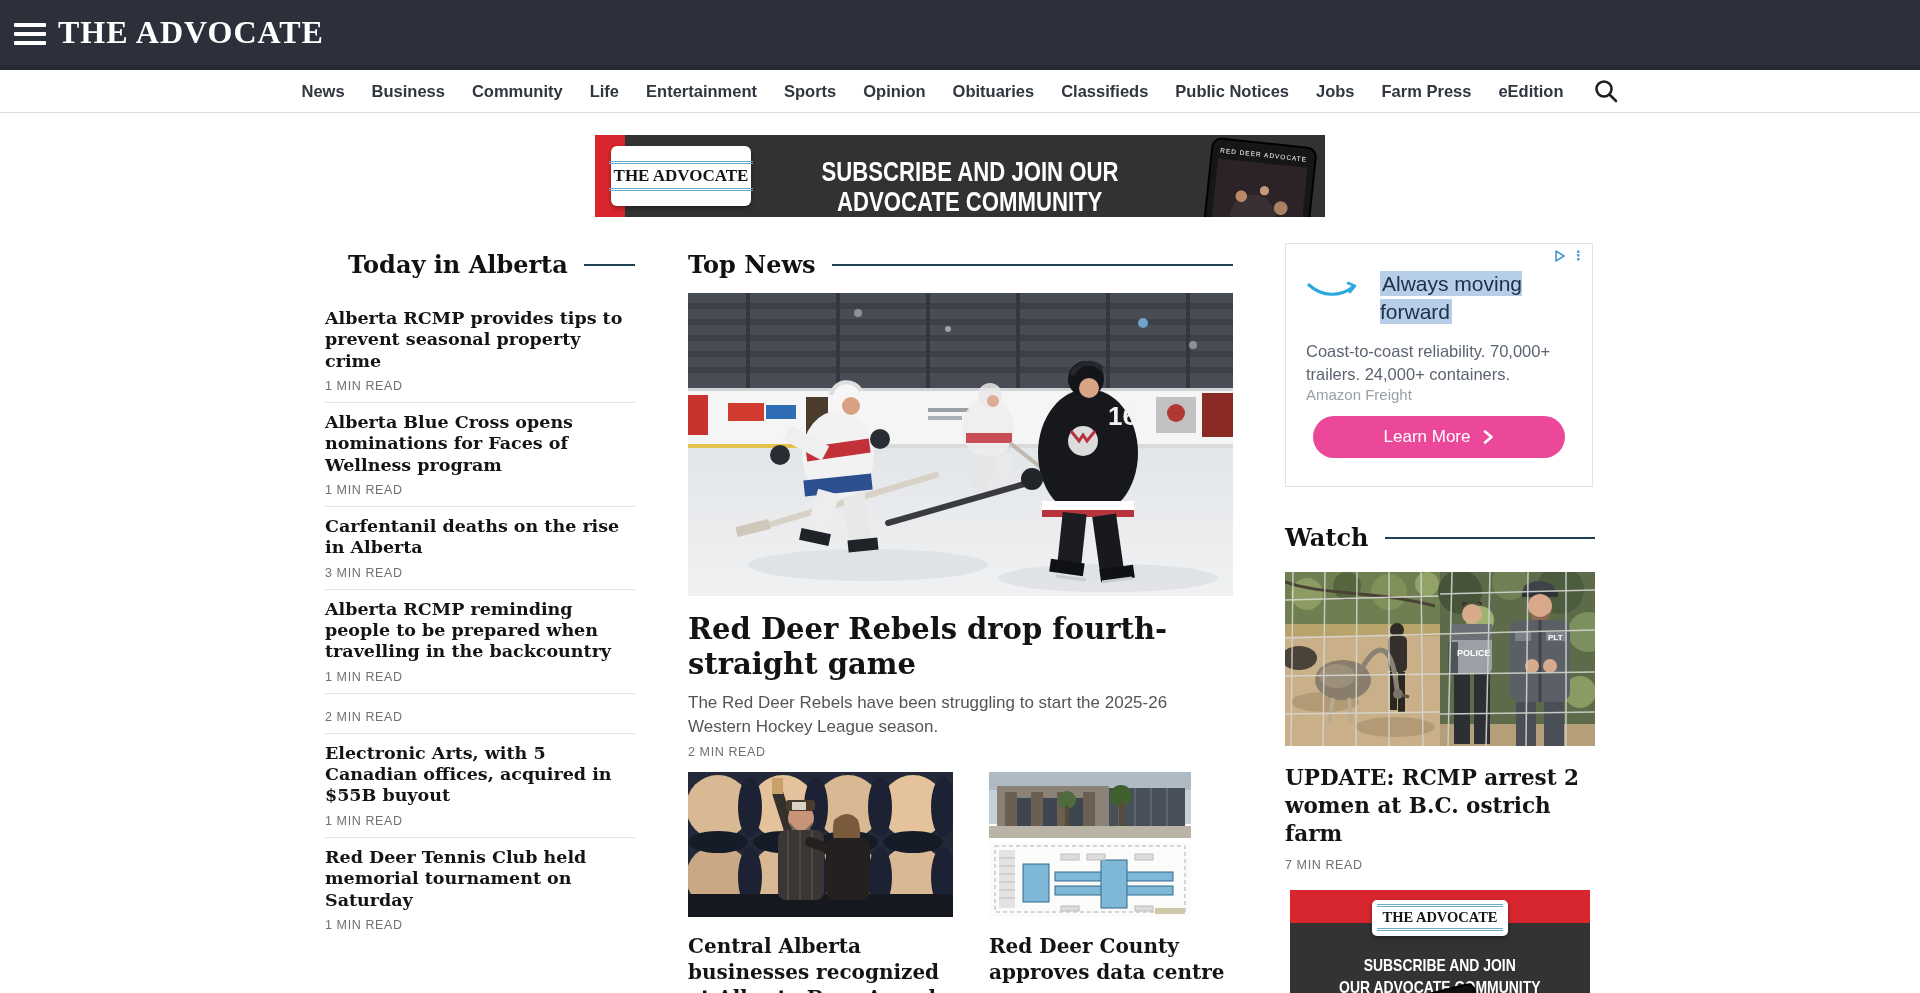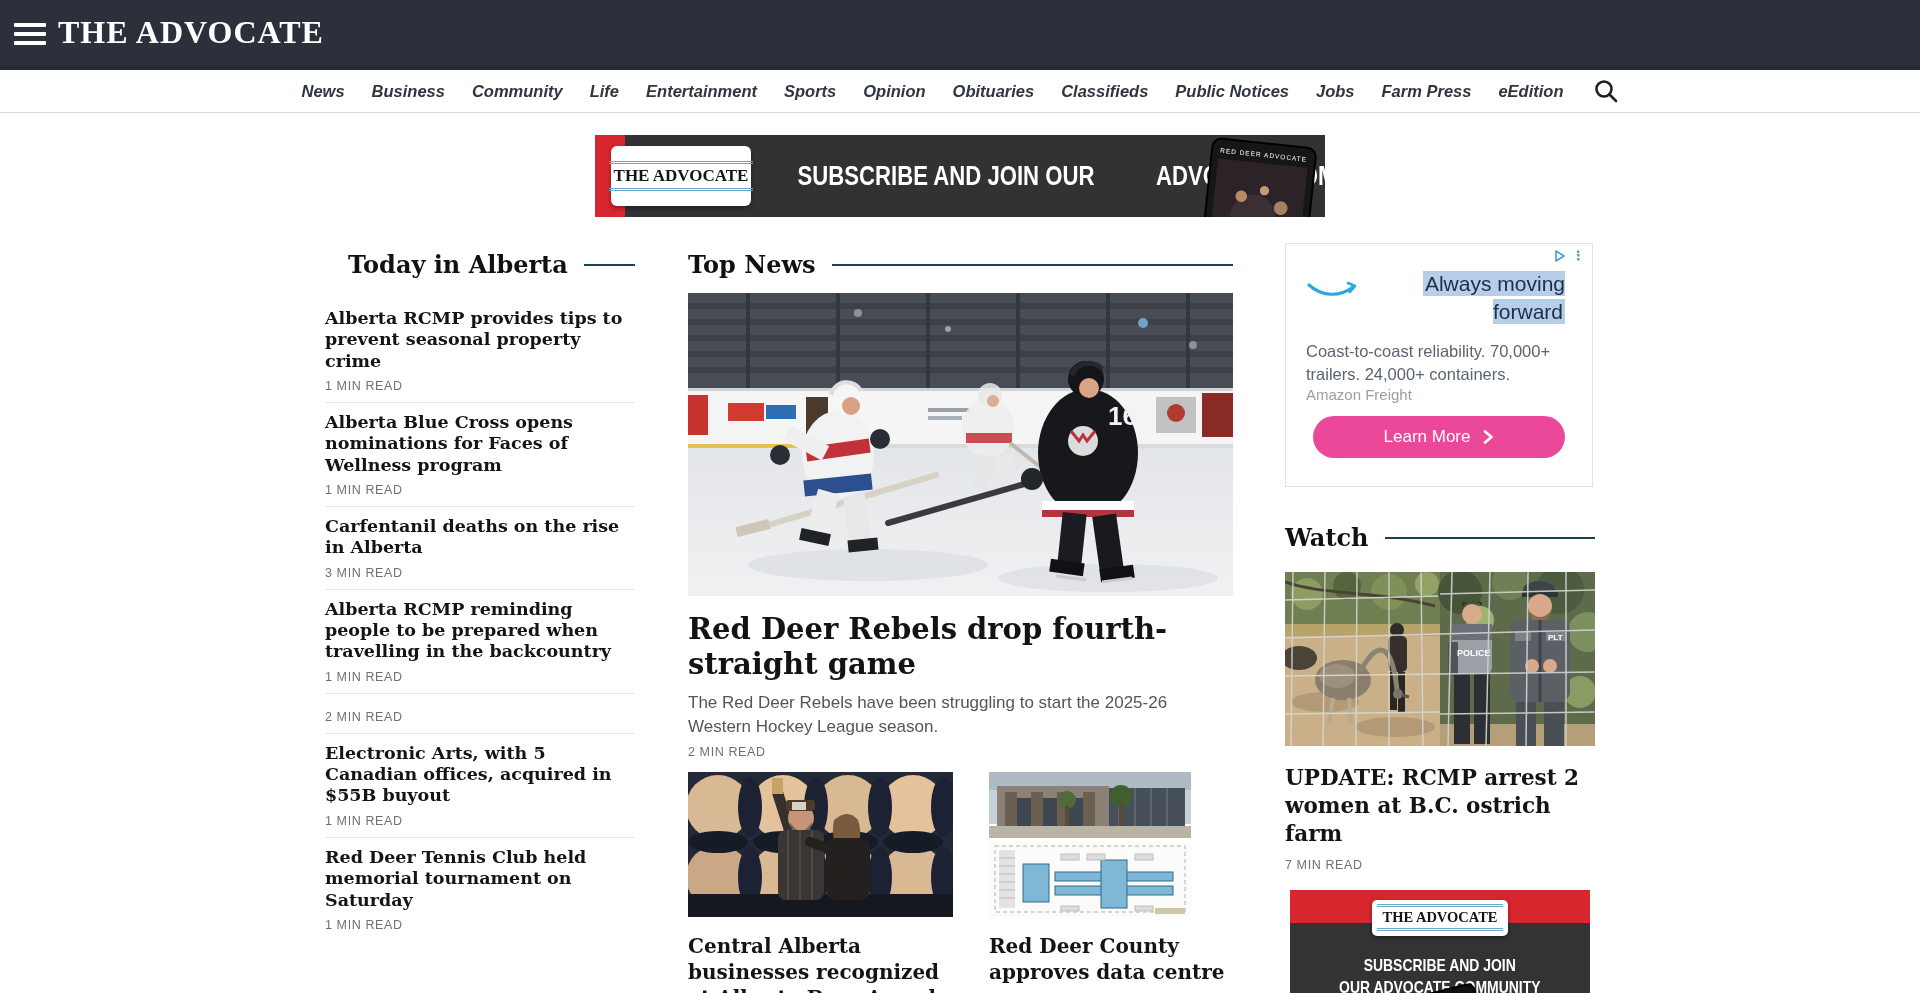--- a/index.html
+++ b/index.html
@@ -9,34 +9,34 @@
 
   
   .topbar { position:absolute; left:0; top:0; width:1920px; height:70px; background:#2b303b; border-bottom:5px solid #242934; }
   .hamburger { position:absolute; left:14px; top:23px; width:32px; height:22px; display:flex; flex-direction:column; justify-content:space-between; cursor:pointer; }
   .hamburger span { display:block; height:4px; background:#fff; border-radius:1px; }
   .brand { position:absolute; left:58px; top:0; height:65px; line-height:65px; color:#fff;
            font-family:"Liberation Serif","DejaVu Serif",serif; font-weight:bold; font-size:32px; letter-spacing:1px; }
 
   
   .nav { position:absolute; left:0; top:70px; width:1920px; height:43px; background:#fff; border-bottom:1px solid #dcdcdc;
-         display:flex; align-items:center; justify-content:center; gap:27px;font-style:italic; }
+         display:flex; align-items:center; justify-content:center; gap:27px; }
   .nav a { color:#30363f; font-size:16.5px; font-weight:700; text-decoration:none; white-space:nowrap; }
   .search-btn { width:26px; height:26px; margin-left:2px; cursor:pointer; }
 
   
   .banner { position:absolute; left:595px; top:135px; width:730px; height:82px; background:#323232; overflow:hidden; cursor:pointer; }
   .banner .redstrip { position:absolute; left:0; top:0; width:30px; height:82px; background:#d8262e; }
   .masthead-box { position:absolute; left:16px; top:11px; width:140px; height:60px; background:#fff; border-radius:6px;
                   display:flex; align-items:center; justify-content:center; box-shadow:0 2px 4px rgba(0,0,0,.35); }
   .masthead { font-family:"Liberation Serif","DejaVu Serif",serif; font-weight:bold; color:#141414;
               border-top:3px double #6ea9c9; border-bottom:3px double #6ea9c9; padding:2px 5px; white-space:nowrap; }
   .masthead-box .masthead { font-size:17px; }
-  .banner-text { position:absolute; left:170px; right:150px; top:0; bottom:0; display:flex; flex-direction:row;
-                 align-items:center; justify-content:flex-start; }
+  .banner-text { position:absolute; left:170px; right:150px; top:0; bottom:0; display:flex; flex-direction:column;
+                 align-items:center; justify-content:flex-end; }
   .cond { color:#fff; font-weight:700; font-size:27px; line-height:1.12; white-space:nowrap; transform:scaleX(.82); }
   .banner-phone { position:absolute; right:12px; top:7px; width:106px; height:96px; background:#161616; border:2px solid #000;
                   border-radius:10px 10px 0 0; transform:rotate(6deg); overflow:hidden; }
   .banner-phone .plabel { color:#fff; font-size:6.5px; letter-spacing:1px; text-align:center; margin-top:7px; white-space:nowrap; }
   .banner-phone .pphoto { margin:5px 6px 0 6px; height:78px; background:
       radial-gradient(circle at 30% 45%, #b98968 0 7%, transparent 8%),
       radial-gradient(circle at 55% 35%, #c49a76 0 6%, transparent 7%),
       radial-gradient(circle at 75% 55%, #a97f61 0 8%, transparent 9%),
       radial-gradient(circle at 45% 70%, #3a2f33 0 30%, transparent 31%),
       #2b2327; }
@@ -69,21 +69,21 @@
   .sec-card.c2 .sec-img { width:202px; }
   .sec-card h4 { margin-top:16px; font-family:"DejaVu Serif","Liberation Serif",serif; font-weight:bold; font-size:20px; line-height:1.3; color:#141414; }
 
   
   .col-right { position:absolute; left:1285px; top:243px; width:310px; }
   .ad-box { position:relative; width:308px; height:244px; background:#fff; border:1px solid #e3e3e3; padding:26px 20px 12px 20px; cursor:pointer; }
   .adchoices { position:absolute; right:7px; top:5px; display:flex; gap:5px; align-items:flex-start; color:#4a9bd5; }
   .adchoices .dots { font-size:13px; line-height:1; color:#4a9bd5; font-weight:bold; }
   .ad-logo-row { display:flex; }
   .smile { width:54px; height:20px; margin-top:10px; flex:none; }
-  .ad-headline { margin-left:20px; width:185px; font-size:21px; line-height:1.33; color:#20304a;text-align:right; }
+  .ad-headline { margin-left:20px; width:185px; font-size:21px; line-height:1.33; color:#20304a; }
   .ad-headline span { background:#b7cee8; padding:1px 2px; }
   .ad-body { margin-top:14px; font-size:16.5px; line-height:1.4; color:#5b6470; }
   .ad-advertiser { font-size:15px; color:#9aa0a5; }
   .ad-btn { margin:13px auto 0 auto; width:252px; height:42px; border-radius:22px; background:#ec4899; color:#fff;
             display:flex; align-items:center; justify-content:center; gap:12px; font-size:17px; cursor:pointer; }
   .watch-head { margin-top:36px; }
   .watch-img { margin-top:20px; width:310px; height:174px; overflow:hidden; cursor:pointer; }
   .watch-title { margin-top:18px; font-family:"DejaVu Serif","Liberation Serif",serif; font-weight:bold; font-size:21.5px; line-height:1.3; color:#141414; cursor:pointer; }
   .watch-read { margin-top:10px; }
 

